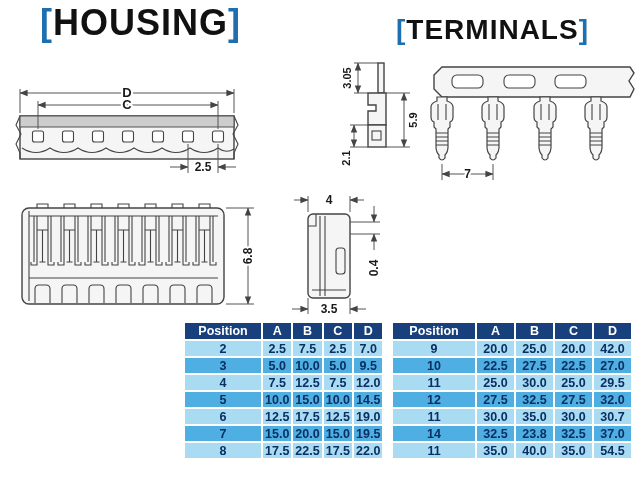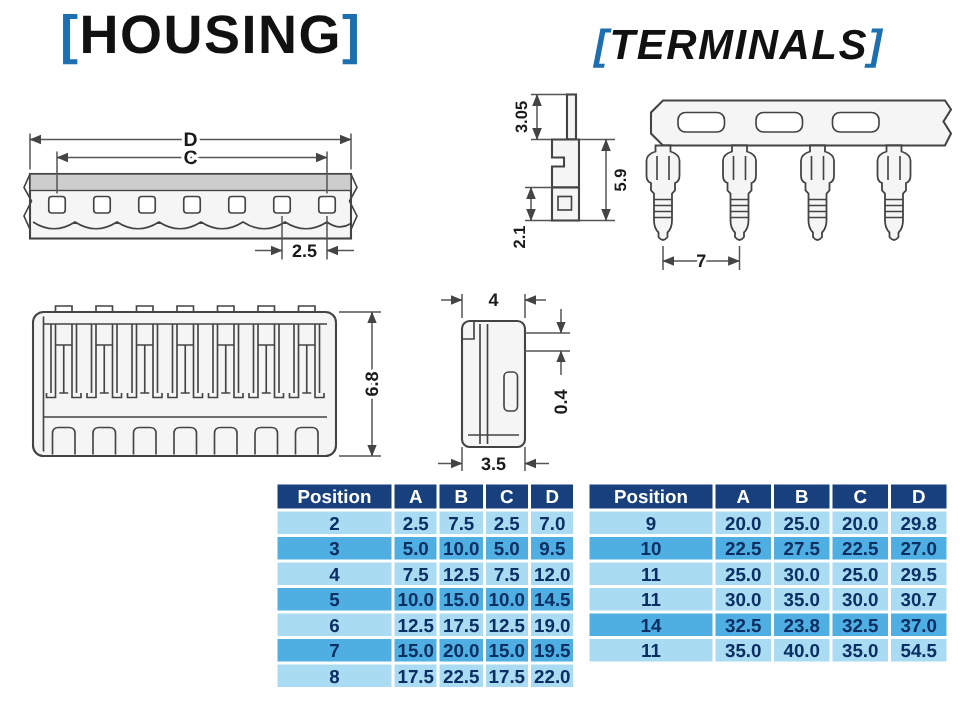--- a/index.html
+++ b/index.html
@@ -13,21 +13,21 @@
   }
   html,body{margin:0;padding:0;background:#e8e8e8;}
   #screen{
     position:relative;width:640px;height:480px;background:#ffffff;
     font-family:"Liberation Sans",sans-serif;overflow:hidden;
   }
   
   .big-title{position:absolute;font-weight:bold;color:var(--title-text);white-space:nowrap;letter-spacing:1px;}
   .big-title .bracket{color:var(--bracket-blue);font-weight:bold;}
   #housing-title{left:40px;top:2px;font-size:36px;}
-  #terminals-title{left:396px;top:14px;font-size:28px;font-style:italic;}
+  #terminals-title{left:396px;top:14px;font-size:28px;}
   
   .drawing{position:absolute;}
   #top-view{left:12px;top:79px;}
   #front-view{left:12px;top:192px;}
   #side-view{left:276px;top:188px;}
   #terminals-view{left:338px;top:55px;}
   .part{fill:#f5f5f5;stroke:var(--drawing-line);stroke-width:1.4;}
   .part-thin{fill:none;stroke:var(--drawing-line);stroke-width:1.1;}
   .shade{fill:#cdcdcd;stroke:var(--drawing-line);stroke-width:0.9;}
   .hole{fill:#ffffff;stroke:var(--drawing-line);stroke-width:1.1;}
@@ -302,36 +302,43 @@
           <th>C</th>
           <th>D</th>
         </tr>
       </thead>
       <tbody>
         <tr class="row-light">
           <td>9</td>
           <td>20.0</td>
           <td>25.0</td>
           <td>20.0</td>
-          <td>29.8</td>
+          <td>42.0</td>
         </tr>
         <tr class="row-dark">
           <td>10</td>
           <td>22.5</td>
           <td>27.5</td>
           <td>22.5</td>
           <td>27.0</td>
         </tr>
         <tr class="row-light">
           <td>11</td>
           <td>25.0</td>
           <td>30.0</td>
           <td>25.0</td>
           <td>29.5</td>
         </tr>
+        <tr class="row-dark">
+          <td>12</td>
+          <td>27.5</td>
+          <td>32.5</td>
+          <td>27.5</td>
+          <td>32.0</td>
+        </tr>
         <tr class="row-light">
           <td>11</td>
           <td>30.0</td>
           <td>35.0</td>
           <td>30.0</td>
           <td>30.7</td>
         </tr>
         <tr class="row-dark">
           <td>14</td>
           <td>32.5</td>

